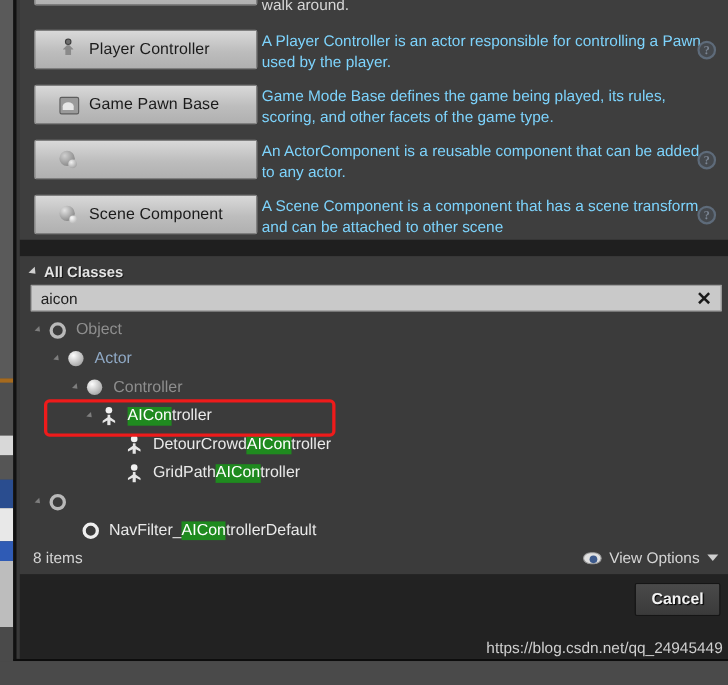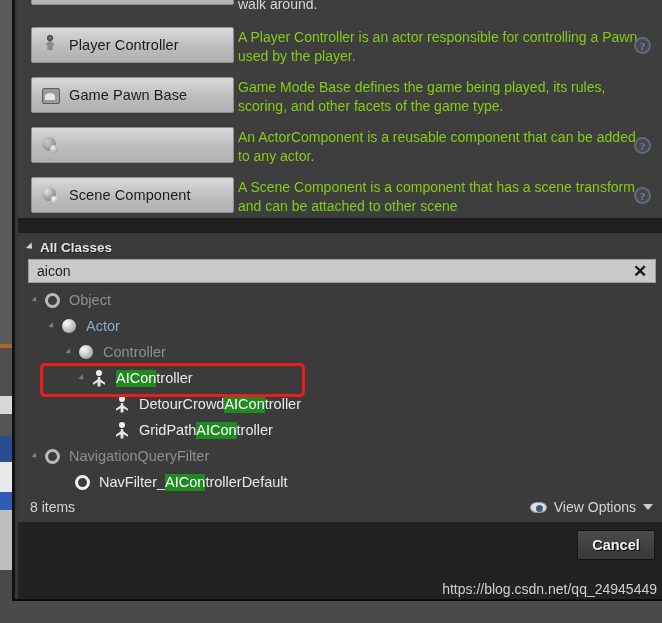--- a/index.html
+++ b/index.html
@@ -34,27 +34,27 @@
   
   .common-panel {
     position: absolute; left: 3px; top: 0; width: 647px; height: 218px;
     background: #3e3e3e; overflow: hidden;
   }
   .class-row { position: absolute; left: 0; width: 647px; height: 50px; }
   .class-btn {
     position: absolute; left: 13px; top: 7px; width: 203px; height: 36px;
     background: linear-gradient(#d9d9d9, #bdbdbd 55%, #b0b0b0);
     border: 1px solid #8f8f8f; border-radius: 2px;
-    display: flex; align-items: center; padding-left: 8px; gap: 9px;
+    display: flex; align-items: center; padding-left: 20px; gap: 9px;
     color: #1b1b1b; font-size: 14.5px; letter-spacing: .1px;
   }
   .class-btn .lbl { white-space: nowrap; }
   .class-desc {
     position: absolute; left: 220px; top: 8px; width: 400px;
-    color: #84cc16; font-size: 14px; line-height: 19px;
+    color: #7dd3fc; font-size: 14px; line-height: 19px;
   }
   .help-icon {
     position: absolute; right: 14px; width: 17px; height: 17px;
     border-radius: 50%; border: 2px solid #5e6b7a; background: #45494e;
     color: #7c8694; font-size: 11px; font-weight: bold;
     display: flex; align-items: center; justify-content: center;
     font-family: "Liberation Serif", serif;
   }
 
   
@@ -311,21 +311,20 @@
           <span class="t-label">GridPath<span class="hl">AICon</span>troller</span>
         </div>
 
         <div class="t-row dim" style="padding-left:10px;">
           <span class="arrow-slot">
               <i class="tri sm dim"></i>
             </span>
           <span class="icon-slot">
               <i class="ic-ring dim"></i>
             </span>
-          <span class="t-label">NavigationQueryFilter</span>
         </div>
 
         <div class="t-row" style="padding-left:40px;">
           <span class="arrow-slot"></span>
           <span class="icon-slot">
               <i class="ic-ring"></i>
             </span>
           <span class="t-label">NavFilter_<span class="hl">AICon</span>trollerDefault</span>
         </div>
       </div>

